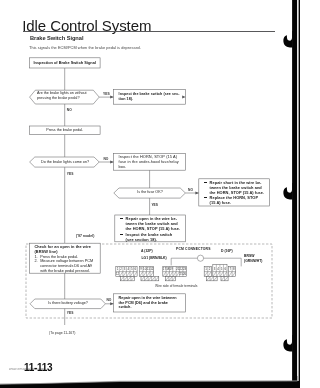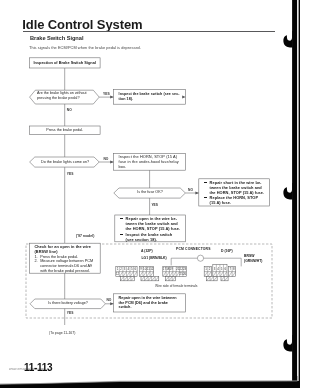--- a/index.html
+++ b/index.html
@@ -1,19 +1,19 @@
 <!DOCTYPE html>
 <html><head>
 <meta charset="utf-8">
 <style>
   html,body{margin:0;padding:0;background:#fff;}
   body{width:300px;height:388px;font-family:"Liberation Sans",sans-serif;overflow:hidden;position:relative;}
   #page{position:absolute;left:0;top:0;width:300px;height:388px;background:#fff;}
   .abs{position:absolute;}
-  .ttl{left:22.3px;top:17px;font-size:13px;font-weight:bold;color:#1a1a1a;letter-spacing:-0.1px;}
+  .ttl{left:22.3px;top:17px;font-size:15px;font-weight:normal;color:#1a1a1a;letter-spacing:-0.1px;}
   .rule{left:23px;top:31px;width:252px;height:1px;background:#58585a;}
   .sub{left:30px;top:34.6px;font-size:5.7px;font-weight:bold;color:#2b2b2b;letter-spacing:-0.05px;}
   .desc{left:29px;top:45.4px;font-size:3.9px;color:#444;letter-spacing:0.05px;}
   .bt{position:absolute;color:#1c1c1c;}
   .lbl{position:absolute;font-size:3.3px;font-weight:bold;color:#333;}
   svg{position:absolute;overflow:visible;}
   ul.bl{margin:0;padding:0;list-style:none;font-size:3.95px;line-height:5.05px;font-weight:bold;color:#1c1c1c;letter-spacing:0.04px;}
   ul.bl li{position:relative;padding-left:6.2px;margin-bottom:0;}
   ul.bl li:before{content:"";position:absolute;left:0.4px;top:2px;width:3px;height:1px;background:#1c1c1c;}
   ol.ol{margin:0;padding:0;list-style:none;font-size:3.8px;line-height:4.8px;color:#1c1c1c;counter-reset:ci;}

